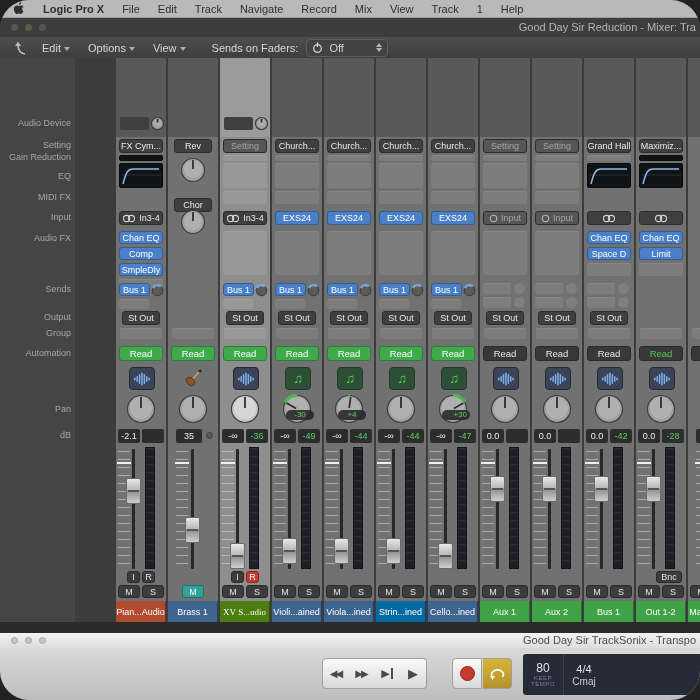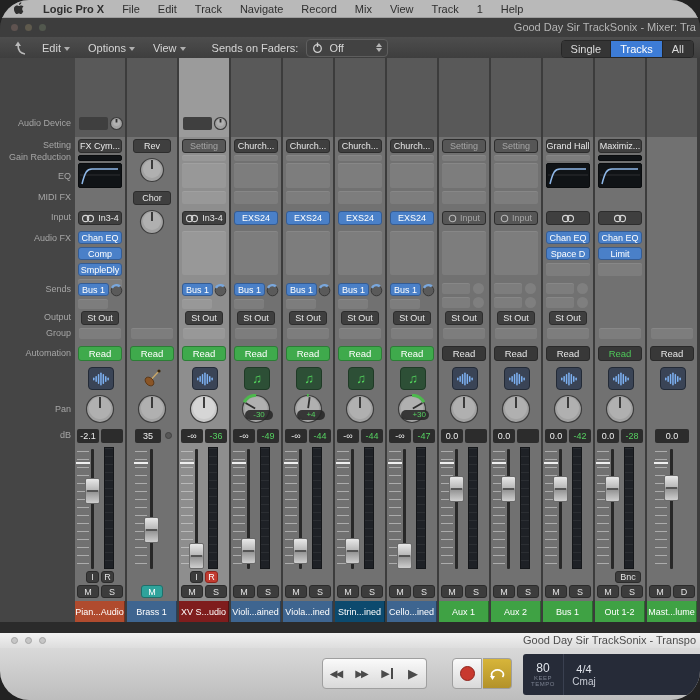--- a/index.html
+++ b/index.html
@@ -32,21 +32,21 @@
   .seg{position:absolute;right:6px;top:3px;display:flex;height:16px;border-radius:4px;overflow:hidden;
        border:1px solid #262626;}
   .seg div{padding:1px 9px;background:#353535;color:#dcdcdc;font-size:11px;line-height:14px;
            border-right:1px solid #262626;}
   .seg div:last-child{border-right:none;}
   .seg div.sel{background:#3d7cd6;color:#fff;}
   
   #body{position:absolute;left:0;top:58px;width:700px;height:564px;background:#3c3c3c;}
   #gutter{position:absolute;left:0;top:0;width:75px;height:564px;background:#454545;}
   .glabel{position:absolute;right:4px;font-size:9px;color:#a6a6a6;white-space:nowrap;}
-  .strip{position:absolute;top:0;width:50px;height:564px;background:#717171;}
+  .strip{position:absolute;top:0;width:50px;height:564px;background:#717171;margin-left:41px;}
   .strip.sel{background:#8e8e8e;}
   .striptop{position:absolute;left:0;top:0;width:50px;height:79px;background:#595959;}
   .strip.sel .striptop{background:#9b9b9b;}
   .chip{position:absolute;box-sizing:border-box;background:#3f3f3f;border:1px solid #2d2d2d;
         border-radius:3px;color:#e8e8e8;font-size:9px;display:flex;align-items:center;
         justify-content:center;white-space:nowrap;overflow:hidden;}
   .chip.dim{color:#a5a5a5;background:#565656;}
   .chip.blue{background:#4a80c8;border-color:#35movie;border-color:#355c93;color:#fff;}
   .slot{position:absolute;background:rgba(255,255,255,0.09);border-radius:2px;
         box-shadow:inset 0 1px 0 rgba(255,255,255,0.08);}
@@ -108,21 +108,21 @@
       <span>View</span>
       <span>Track</span>
       <span>1</span>
       <span>Help</span>
     </div>
 
   <div class="wtitle">
     <span class="tl" style="left:11px;background:#5f5350;"></span>
     <span class="tl" style="left:25px;background:#5f5a4d;"></span>
     <span class="tl" style="left:39px;background:#52584e;"></span>
-    <span class="title">Good Day Sir TrackSonix - Mixer: Tra</span>
+    <span class="title">Good Day Sir Reduction - Mixer: Tra</span>
   </div>
 
   <div class="toolbar">
     <span style="margin:0 14px 0 12px;display:inline-flex;">
       <svg width="16" height="14" viewBox="0 0 16 14">
           <path d="M13,13 Q6,12 6,4" stroke="#b9b9b9" stroke-width="1.6" fill="none"></path>
           <path d="M3,5 L6,0.5 L9,5 Z" fill="#b9b9b9"></path>
         </svg>
     </span>
     <span class="tb-menu">
@@ -144,25 +144,20 @@
             <circle cx="5.5" cy="6.5" r="3.8" stroke="#cfcfcf" stroke-width="1.3" fill="none"></circle>
             <line x1="5.5" y1="0.5" x2="5.5" y2="5" stroke="#cfcfcf" stroke-width="1.4"></line>
           </svg>
       </span>
       <span>Off</span>
       <span class="updn">
           <i class="u"></i>
           <i class="d"></i>
         </span>
     </span>
-    <span class="seg">
-      <div>Single</div>
-      <div class="sel">Tracks</div>
-      <div>All</div>
-    </span>
   </div>
 
   <div id="body">
     <div id="gutter">
         <div class="glabel" style="top: 60px;">Audio Device</div>
         <div class="glabel" style="top: 82px;">Setting</div>
         <div class="glabel" style="top: 94px;">Gain Reduction</div>
         <div class="glabel" style="top: 113px;">EQ</div>
         <div class="glabel" style="top: 134px;">MIDI FX</div>
         <div class="glabel" style="top: 154px;">Input</div>
@@ -241,21 +236,21 @@
           <div class="nameplate" style="background: rgb(176, 75, 46);">Pian...Audio</div>
         </div>
         <div class="strip" style="left: 127px; width: 50px;">
           <div class="striptop"></div>
           <div class="chip" style="left: 6px; top: 81px; width: 38px; height: 14px; position: absolute;">Rev</div>
           <div style="position: absolute; left: 12px; top: 99px; width: 26px; height: 26px;"><svg width="26" height="26" viewBox="0 0 26 26">
               <circle cx="13" cy="13" r="11.5" fill="#a2a2a2" stroke="#3c3c3c" stroke-width="1.2"></circle>
               <circle cx="13" cy="12" r="9" fill="#b0b0b0"></circle>
               <line x1="13" y1="3" x2="13" y2="12" stroke="#2e2e2e" stroke-width="1.8" transform="rotate(0 13 13)"></line>
             </svg></div>
-          <div class="chip" style="left: 6px; top: 133px; width: 38px; height: 14px; position: absolute;">Chor</div>
+          <div class="chip" style="left: 6px; top: 140px; width: 38px; height: 14px; position: absolute;">Chor</div>
           <div style="position: absolute; left: 12px; top: 151px; width: 26px; height: 26px;"><svg width="26" height="26" viewBox="0 0 26 26">
               <circle cx="13" cy="13" r="11.5" fill="#a2a2a2" stroke="#3c3c3c" stroke-width="1.2"></circle>
               <circle cx="13" cy="12" r="9" fill="#b0b0b0"></circle>
               <line x1="13" y1="3" x2="13" y2="12" stroke="#2e2e2e" stroke-width="1.8" transform="rotate(0 13 13)"></line>
             </svg></div>
           <div class="slot" style="left: 4px; top: 270px; width: 42px; height: 11px;"></div>
           <div class="readchip" style="left: 3px; top: 288px; width: 44px; height: 15px; background: rgb(63, 170, 76); border: 1px solid rgb(44, 125, 54); color: rgb(255, 255, 255);">Read</div>
           <div style="position: absolute; left: 13px; top: 309px; width: 24px; height: 21px; display: flex; align-items: center; justify-content: center; border-radius: 4px;">
             <svg width="20" height="20" viewBox="0 0 20 20">
               <line x1="5" y1="16" x2="17" y2="3" stroke="#caa96a" stroke-width="1.4"></line>
@@ -328,21 +323,21 @@
           <div class="dbcell" style="left: 26px; top: 371px; width: 22px; color: rgb(85, 208, 96);">-36</div>
           <div class="fadtick" style="left: 2px; top: 393px; height: 116px;"></div>
           <div style="position: absolute; left: 1px; top: 404px; width: 14px; height: 2px; background: rgb(239, 239, 239);"></div>
           <div class="fadtrack" style="left: 16px; top: 391px; height: 120px;"></div>
           <div class="meter" style="left: 29px; top: 389px; height: 122px; background-image: repeating-linear-gradient(rgba(255, 255, 255, 0.06) 0px, rgba(255, 255, 255, 0.06) 1px, transparent 1px, transparent 8px);"></div>
           <div class="handle" style="left: 10px; top: 485px;"></div>
           <div class="msbtn" style="left: 11px; top: 513px; width: 13px; height: 12px;">I</div>
           <div class="msbtn" style="left: 26px; top: 513px; width: 13px; height: 12px; background: rgb(194, 59, 48); border-color: rgb(142, 36, 28); color: rgb(255, 255, 255);">R</div>
           <div class="msbtn" style="left: 2px; top: 527px; width: 22px;">M</div>
           <div class="msbtn" style="left: 26px; top: 527px; width: 22px;">S</div>
-          <div class="nameplate" style="background: #7f1d1d;">XV S...udio</div>
+          <div class="nameplate" style="background: #4d7c0f; font-family: Liberation Serif, serif;">XV S...udio</div>
         </div>
         <div class="strip" style="left: 231px; width: 50px;">
           <div class="striptop"></div>
           <div class="chip" style="left: 3px; top: 81px; width: 44px; height: 14px; position: absolute;">Church...</div>
           <div class="slot" style="left: 3px; top: 97px; width: 44px; height: 6px;"></div>
           <div class="slot" style="left: 3px; top: 105px; width: 44px; height: 25px;"></div>
           <div class="slot" style="left: 3px; top: 133px; width: 44px; height: 13px;"></div>
           <div class="chip blue" style="left: 3px; top: 153px; width: 44px; height: 14px; position: absolute; gap: 3px;">EXS24</div>
           <div class="slot" style="left: 3px; top: 173px; width: 44px; height: 44px; position: absolute;"></div>
           <div class="chip blue" style="left: 3px; top: 225px; width: 31px; height: 13px; position: absolute;">Bus 1</div>
@@ -440,21 +435,21 @@
             </svg></div>
           <div class="dbcell" style="left: 2px; top: 371px; width: 22px;">-∞</div>
           <div class="dbcell" style="left: 26px; top: 371px; width: 22px; color: rgb(85, 208, 96);">-44</div>
           <div class="fadtick" style="left: 2px; top: 393px; height: 116px;"></div>
           <div style="position: absolute; left: 1px; top: 404px; width: 14px; height: 2px; background: rgb(239, 239, 239);"></div>
           <div class="fadtrack" style="left: 16px; top: 391px; height: 120px;"></div>
           <div class="meter" style="left: 29px; top: 389px; height: 122px; background-image: repeating-linear-gradient(rgba(255, 255, 255, 0.06) 0px, rgba(255, 255, 255, 0.06) 1px, transparent 1px, transparent 8px);"></div>
           <div class="handle" style="left: 10px; top: 480.3px;"></div>
           <div class="msbtn" style="left: 2px; top: 527px; width: 22px;">M</div>
           <div class="msbtn" style="left: 26px; top: 527px; width: 22px;">S</div>
-          <div class="nameplate" style="background: #0c4a6e;">Strin...ined</div>
+          <div class="nameplate" style="background: #0369a1;">Strin...ined</div>
         </div>
         <div class="strip" style="left: 387px; width: 50px;">
           <div class="striptop"></div>
           <div class="chip" style="left: 3px; top: 81px; width: 44px; height: 14px; position: absolute;">Church...</div>
           <div class="slot" style="left: 3px; top: 97px; width: 44px; height: 6px;"></div>
           <div class="slot" style="left: 3px; top: 105px; width: 44px; height: 25px;"></div>
           <div class="slot" style="left: 3px; top: 133px; width: 44px; height: 13px;"></div>
           <div class="chip blue" style="left: 3px; top: 153px; width: 44px; height: 14px; position: absolute; gap: 3px;">EXS24</div>
           <div class="slot" style="left: 3px; top: 173px; width: 44px; height: 44px; position: absolute;"></div>
           <div class="chip blue" style="left: 3px; top: 225px; width: 31px; height: 13px; position: absolute;">Bus 1</div>

